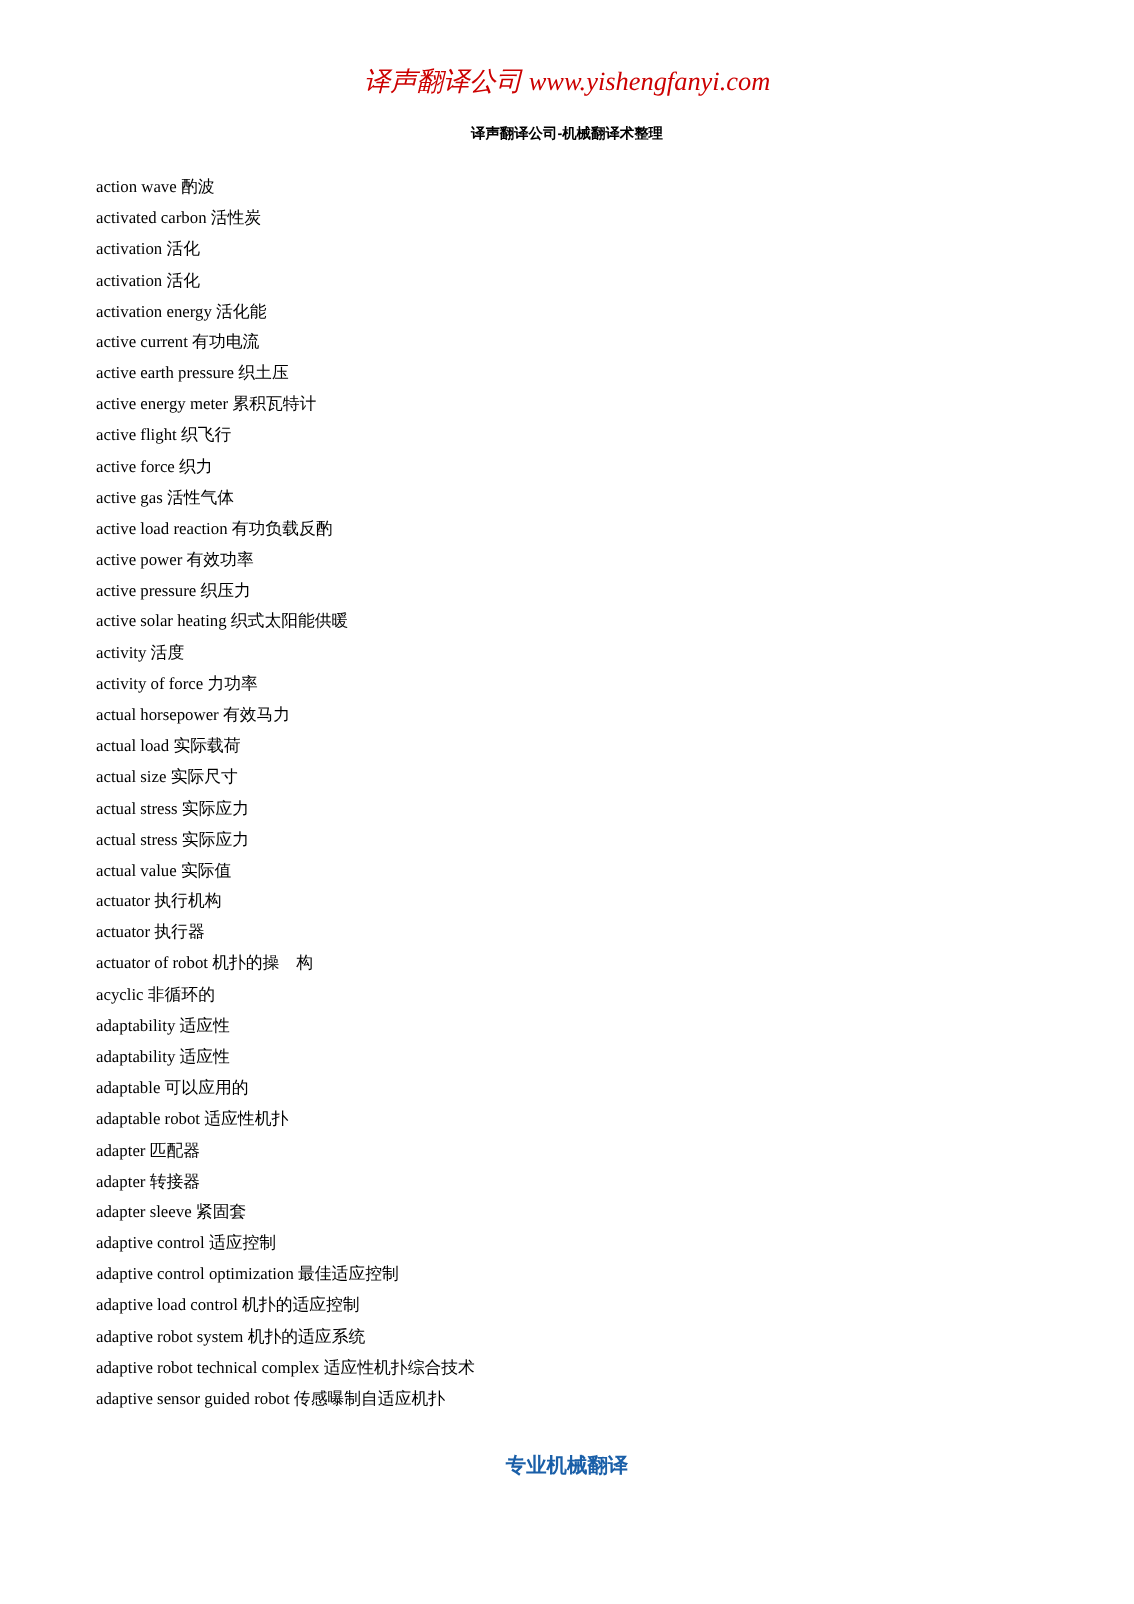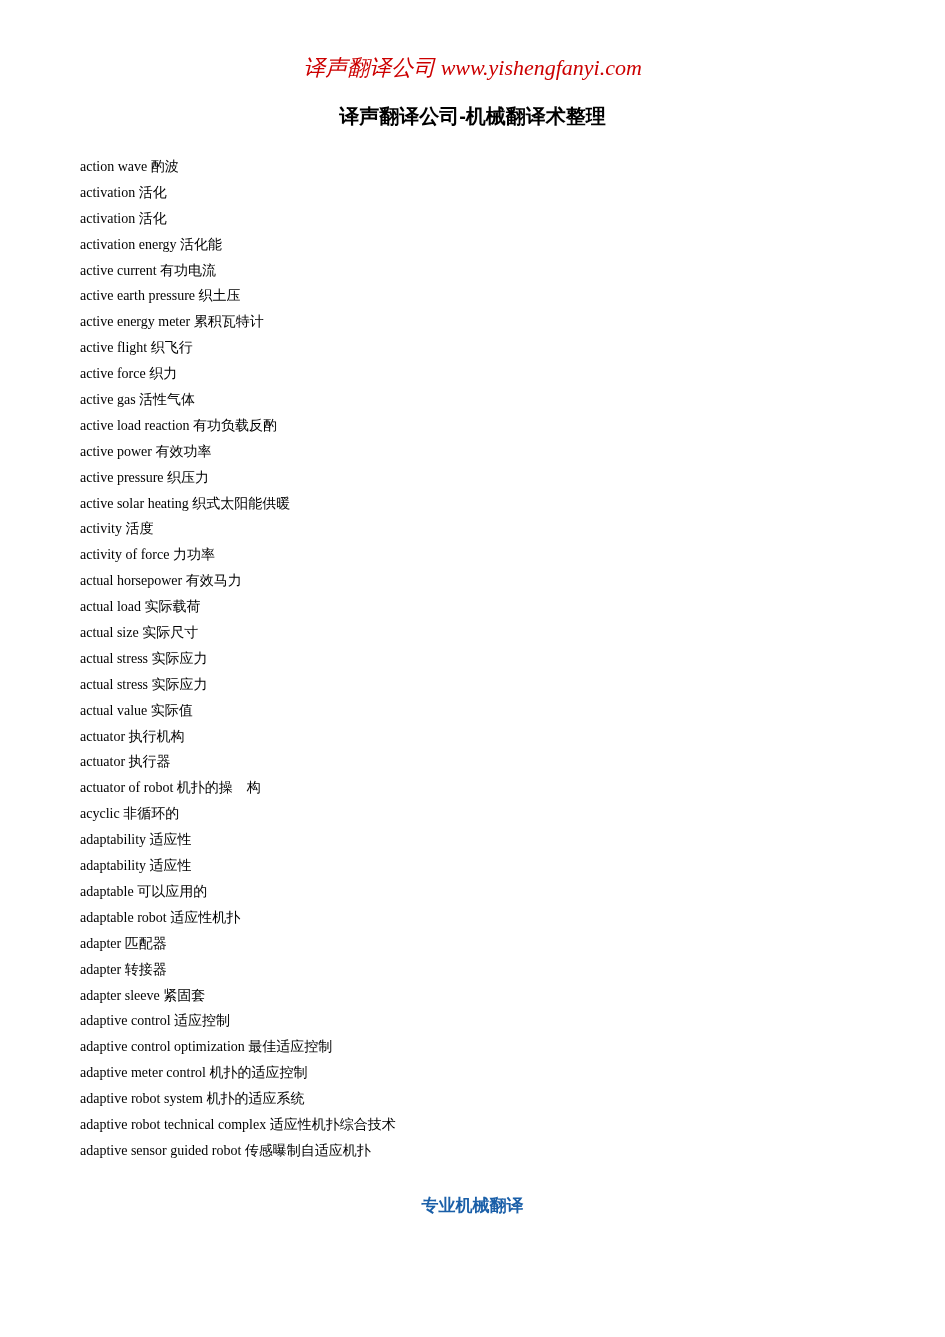--- a/index.html
+++ b/index.html
@@ -21,21 +21,21 @@
       margin-top: 13px;
     }
     .header-logo span {
       color: #cc0000;
       font-size: 22px;
       font-style: italic;
       font-family: "Times New Roman", serif;
     }
     .page-title {
       text-align: center;
-      font-size: 20px;
+      font-size: 12px;
       font-weight: bold;
       color: #000000;
       margin-bottom: 24px;
       font-family: "SimHei", "黑体", sans-serif;
     }
     .term-list {
       list-style: none;
     }
     .term-list li {
       font-size: 14px;
@@ -63,20 +63,21 @@
 <body>
 
 <div class="header-logo">
   <span>译声翻译公司 www.yishengfanyi.com</span>
 </div>
 
 <div class="page-title">译声翻译公司-机械翻译术整理</div>
 
 <ul class="term-list">
 <li><span class="term-en">action wave  </span><span class="term-zh">酌波</span></li>
+    <li><span class="term-en">activated carbon  </span><span class="term-zh">活性炭</span></li>
     <li><span class="term-en">activation  </span><span class="term-zh">活化</span></li>
     <li><span class="term-en">activation  </span><span class="term-zh">活化</span></li>
     <li><span class="term-en">activation energy  </span><span class="term-zh">活化能</span></li>
     <li><span class="term-en">active current  </span><span class="term-zh">有功电流</span></li>
     <li><span class="term-en">active earth pressure  </span><span class="term-zh">织土压</span></li>
     <li><span class="term-en">active energy meter  </span><span class="term-zh">累积瓦特计</span></li>
     <li><span class="term-en">active flight  </span><span class="term-zh">织飞行</span></li>
     <li><span class="term-en">active force  </span><span class="term-zh">织力</span></li>
     <li><span class="term-en">active gas  </span><span class="term-zh">活性气体</span></li>
     <li><span class="term-en">active load reaction  </span><span class="term-zh">有功负载反酌</span></li>
@@ -97,19 +98,19 @@
     <li><span class="term-en">acyclic  </span><span class="term-zh">非循环的</span></li>
     <li><span class="term-en">adaptability  </span><span class="term-zh">适应性</span></li>
     <li><span class="term-en">adaptability  </span><span class="term-zh">适应性</span></li>
     <li><span class="term-en">adaptable  </span><span class="term-zh">可以应用的</span></li>
     <li><span class="term-en">adaptable robot  </span><span class="term-zh">适应性机扑</span></li>
     <li><span class="term-en">adapter  </span><span class="term-zh">匹配器</span></li>
     <li><span class="term-en">adapter  </span><span class="term-zh">转接器</span></li>
     <li><span class="term-en">adapter sleeve  </span><span class="term-zh">紧固套</span></li>
     <li><span class="term-en">adaptive control  </span><span class="term-zh">适应控制</span></li>
     <li><span class="term-en">adaptive control optimization  </span><span class="term-zh">最佳适应控制</span></li>
-    <li><span class="term-en">adaptive meter control  </span><span class="term-zh">机扑的适应控制</span></li>
+    <li><span class="term-en">adaptive load control  </span><span class="term-zh">机扑的适应控制</span></li>
     <li><span class="term-en">adaptive robot system  </span><span class="term-zh">机扑的适应系统</span></li>
     <li><span class="term-en">adaptive robot technical complex  </span><span class="term-zh">适应性机扑综合技术</span></li>
     <li><span class="term-en">adaptive sensor guided robot  </span><span class="term-zh">传感曝制自适应机扑</span></li>
   </ul>
 
 <div class="footer-text">专业机械翻译</div>
 
 </body></html>

